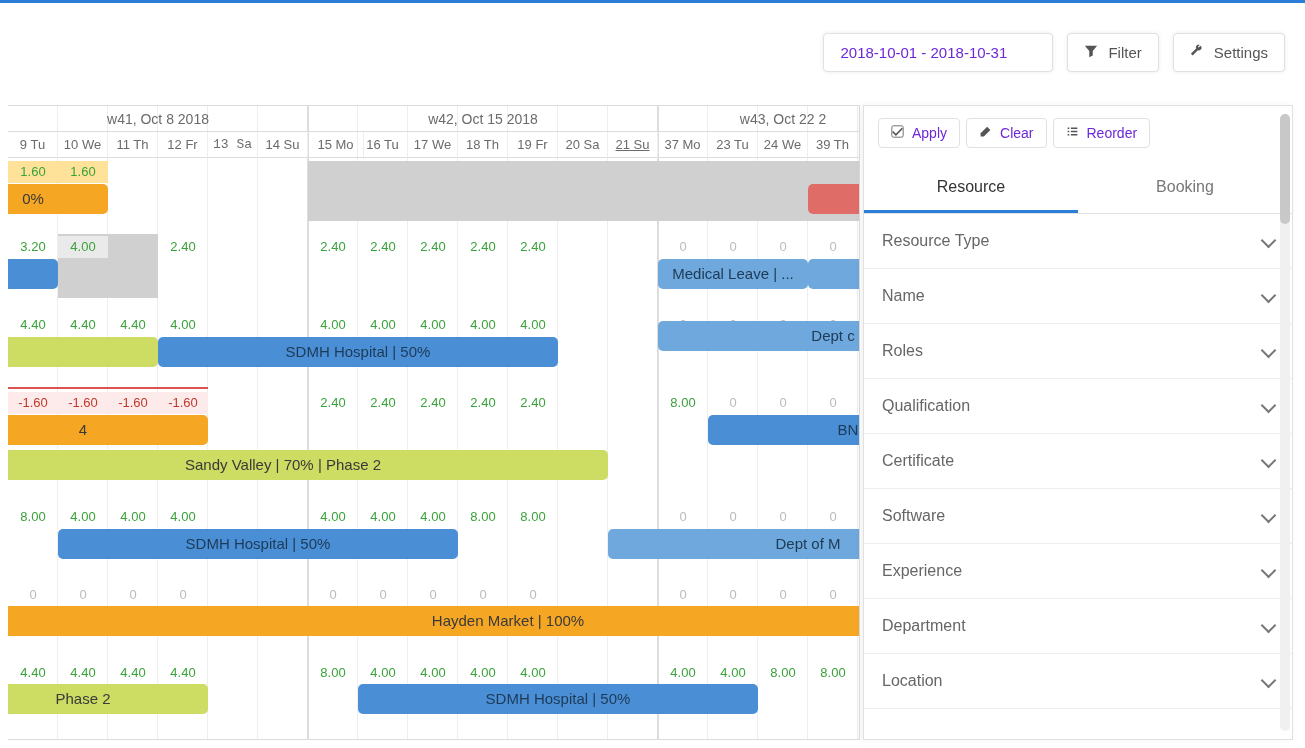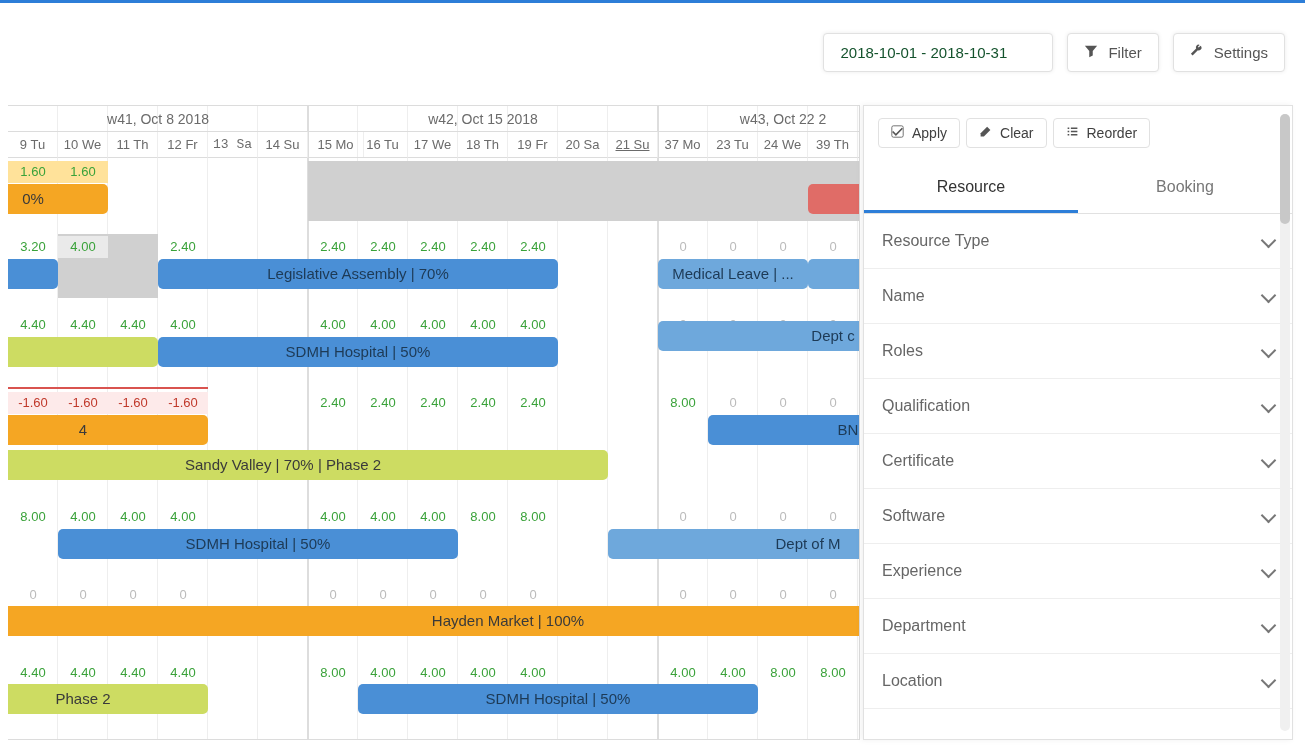--- a/index.html
+++ b/index.html
@@ -21,21 +21,21 @@
   *{box-sizing:border-box;font-family:-apple-system,Segoe UI,Helvetica,Arial,sans-serif}
   body{margin:0;background:#fff;color:var(--text);font-size:14px}
   .app{position:relative;width:1305px;height:748px;margin:0 auto;border-top:3px solid var(--accent);overflow:hidden}
   
   .topbar{position:absolute;top:30px;right:20px;display:flex;gap:14px;align-items:center}
   .btn,.input-range{
     border:1px solid var(--panel-border);border-radius:4px;background:#fff;padding:10px 16px;
     display:inline-flex;align-items:center;gap:10px;color:#555;font-size:15px;cursor:pointer;
     box-shadow:var(--shadow)
   }
-  .input-range{color:#14532d;cursor:text;min-width:230px}
+  .input-range{color:#6d28d9;cursor:text;min-width:230px}
   .icon{display:inline-block}
   
   .gantt{position:absolute;left:8px;top:102px;right:445px;bottom:8px;border:1px solid var(--border);border-left:none;overflow:hidden;background:#fff}
   .col{position:absolute;top:0;bottom:0;border-right:1px solid #eee}
   .weeksplit{position:absolute;top:0;bottom:0;border-right:2px solid #ddd}
   .weekhdr{position:absolute;top:0;height:26px;line-height:26px;text-align:center;font-size:14px;color:var(--head);border-bottom:1px solid var(--border)}
   .dayhdr{position:absolute;top:26px;height:26px;line-height:26px;text-align:center;font-size:13px;color:var(--head);border-bottom:1px solid var(--border);border-right:1px solid #eee}
   .cell{position:absolute;height:22px;line-height:22px;text-align:center;font-size:13px}
   .val-pos{color:var(--green)}
   .val-zero{color:#bbb}
@@ -44,21 +44,21 @@
   .bar.orange{background:var(--orange)}
   .bar.blue{background:var(--blue);color:#1d3a56}
   .bar.blue2{background:var(--blue2);color:#1d3a56}
   .bar.lime{background:var(--lime)}
   .bar.salmon{background:var(--salmon)}
   .grey-block{position:absolute;background:#d0d0d0}
   .redline{position:absolute;height:2px;background:#d9534f}
   
   .panel{position:absolute;right:12px;top:102px;width:430px;bottom:8px;background:#fff;border:1px solid var(--panel-border);box-shadow:-2px 0 6px rgba(0,0,0,.06)}
   .panel-toolbar{display:flex;gap:6px;padding:12px 14px}
-  .mini-btn{border:1px solid var(--panel-border);border-radius:4px;background:#fff;padding:6px 12px;display:inline-flex;align-items:center;gap:8px;font-size:14px;color:#404040;cursor:pointer}
+  .mini-btn{border:1px solid var(--panel-border);border-radius:4px;background:#fff;padding:6px 12px;display:inline-flex;align-items:center;gap:8px;font-size:14px;color:#6d28d9;cursor:pointer}
   .tabs{display:flex;border-bottom:1px solid var(--panel-border);margin-top:4px}
   .tab{flex:1;text-align:center;padding:14px 0;color:#777;font-size:16px;cursor:pointer}
   .tab.active{color:#333;border-bottom:3px solid var(--accent);font-weight:500}
   .acc{border-bottom:1px solid #eee;padding:18px 18px;display:flex;justify-content:space-between;align-items:center;color:#666;font-size:16px;cursor:pointer}
   .chev::before{content:"";display:inline-block;width:9px;height:9px;border-right:2px solid #777;border-bottom:2px solid #777;transform:rotate(45deg);margin-top:-4px}
   .scrollbar{position:absolute;right:2px;top:8px;bottom:8px;width:10px;border-radius:5px;background:#f0f0f0}
   .scrollbar .thumb{position:absolute;left:0;right:0;top:0;height:110px;border-radius:5px;background:#c8c8c8}
 </style>
 </head>
 <body>
@@ -141,21 +141,20 @@
       <div class="cell val-pos" style="left: 300px; width: 50px; top: 130px;">2.40</div>
       <div class="cell val-pos" style="left: 350px; width: 50px; top: 130px;">2.40</div>
       <div class="cell val-pos" style="left: 400px; width: 50px; top: 130px;">2.40</div>
       <div class="cell val-pos" style="left: 450px; width: 50px; top: 130px;">2.40</div>
       <div class="cell val-pos" style="left: 500px; width: 50px; top: 130px;">2.40</div>
       <div class="cell val-zero" style="left: 650px; width: 50px; top: 130px;">0</div>
       <div class="cell val-zero" style="left: 700px; width: 50px; top: 130px;">0</div>
       <div class="cell val-zero" style="left: 750px; width: 50px; top: 130px;">0</div>
       <div class="cell val-zero" style="left: 800px; width: 50px; top: 130px;">0</div>
       <div class="bar blue" style="left: -50px; width: 100px; top: 153px;"></div>
-      <div class="bar blue" style="left: 150px; width: 400px; top: 153px;">Legislative Assembly | 70%</div>
       <div class="bar blue2" style="left: 650px; width: 150px; top: 153px;">Medical Leave | ...</div>
       <div class="bar blue2" style="left: 800px; width: 200px; top: 153px;">Casual</div>
       <div class="cell val-pos" style="left: 0px; width: 50px; top: 208px;">4.40</div>
       <div class="cell val-pos" style="left: 50px; width: 50px; top: 208px;">4.40</div>
       <div class="cell val-pos" style="left: 100px; width: 50px; top: 208px;">4.40</div>
       <div class="cell val-pos" style="left: 150px; width: 50px; top: 208px;">4.00</div>
       <div class="cell val-pos" style="left: 300px; width: 50px; top: 208px;">4.00</div>
       <div class="cell val-pos" style="left: 350px; width: 50px; top: 208px;">4.00</div>
       <div class="cell val-pos" style="left: 400px; width: 50px; top: 208px;">4.00</div>
       <div class="cell val-pos" style="left: 450px; width: 50px; top: 208px;">4.00</div>

